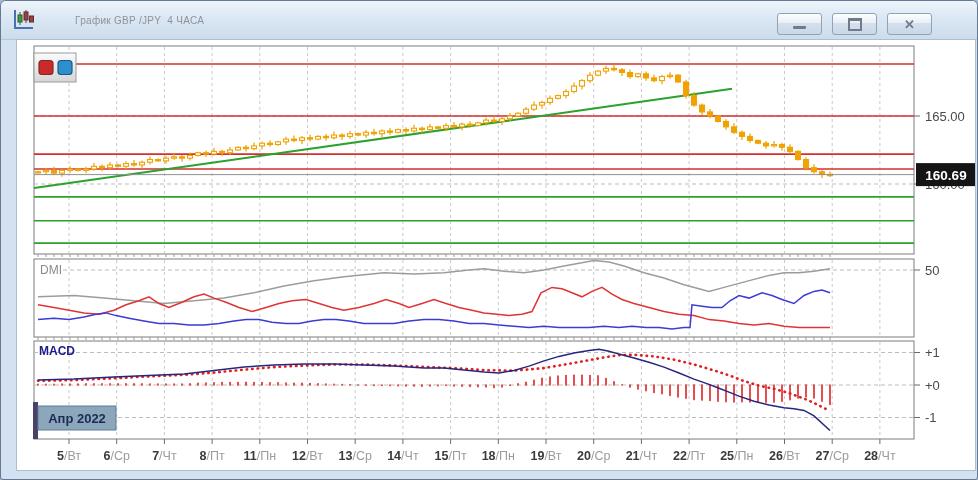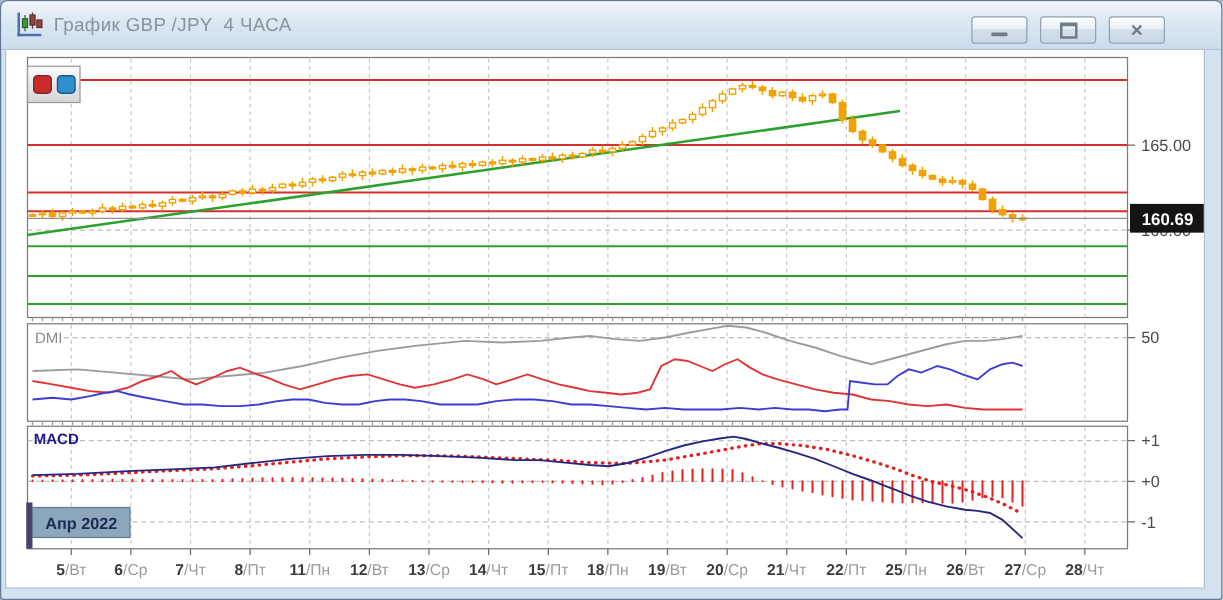--- a/index.html
+++ b/index.html
@@ -3,29 +3,29 @@
 <meta charset="utf-8">
 <style>
   html,body{margin:0;padding:0;background:#9fb6cc;font-family:"Liberation Sans",sans-serif;}
   .window{position:relative;width:976px;height:478px;margin:0;background:#d3e1f0;
           border:1px solid #647993;border-radius:6px 6px 3px 3px;overflow:hidden;
           box-shadow:inset 0 1px 0 rgba(255,255,255,.7);}
   .titlebar{position:absolute;left:0;top:0;width:100%;height:38px;
             background:linear-gradient(#eef4fa,#dbe7f3 45%,#cddcec);
             border-bottom:1px solid #b6c7da;display:flex;align-items:center;}
   .title-icon{margin:0 8px 0 10px;width:24px;height:24px;flex:0 0 auto;}
-  .title-text{font-size:15px;color:#8b939c;letter-spacing:.3px;white-space:pre;}
+  .title-text{font-size:10px;color:#8b939c;letter-spacing:.3px;white-space:pre;margin-left:32px;}
   .winbtns{position:absolute;top:12px;right:45px;display:flex;gap:10px;}
   .winbtn{width:45px;height:22px;border:1px solid #91a3b6;border-radius:3px;cursor:default;
           background:linear-gradient(#fdfefe,#e9eff6 45%,#d4e0ec 46%,#c9d7e7);
           box-shadow:inset 0 1px 0 #ffffff;display:flex;align-items:center;justify-content:center;padding:0;}
   .glyph-min{width:13px;height:3px;background:#6f7b89;border-radius:1px;margin-top:7px;}
   .glyph-restore{width:10px;height:8px;border:2px solid #6f7b89;border-top-width:3px;background:transparent;}
   .glyph-close{font-size:13px;font-weight:bold;color:#6f7b89;line-height:1;}
-  .client{position:absolute;left:3px;top:38px;width:960px;height:432px;background:#ffffff;
+  .client{position:absolute;left:15px;top:38px;width:960px;height:432px;background:#ffffff;
           border:1px solid #aebfd2;box-sizing:border-box;}
   svg text{font-family:"Liberation Sans",sans-serif;}
 </style>
 </head>
 <body>
 
 <div class="window">
 
   <div class="titlebar">
     <svg class="title-icon" viewBox="0 0 24 24">

